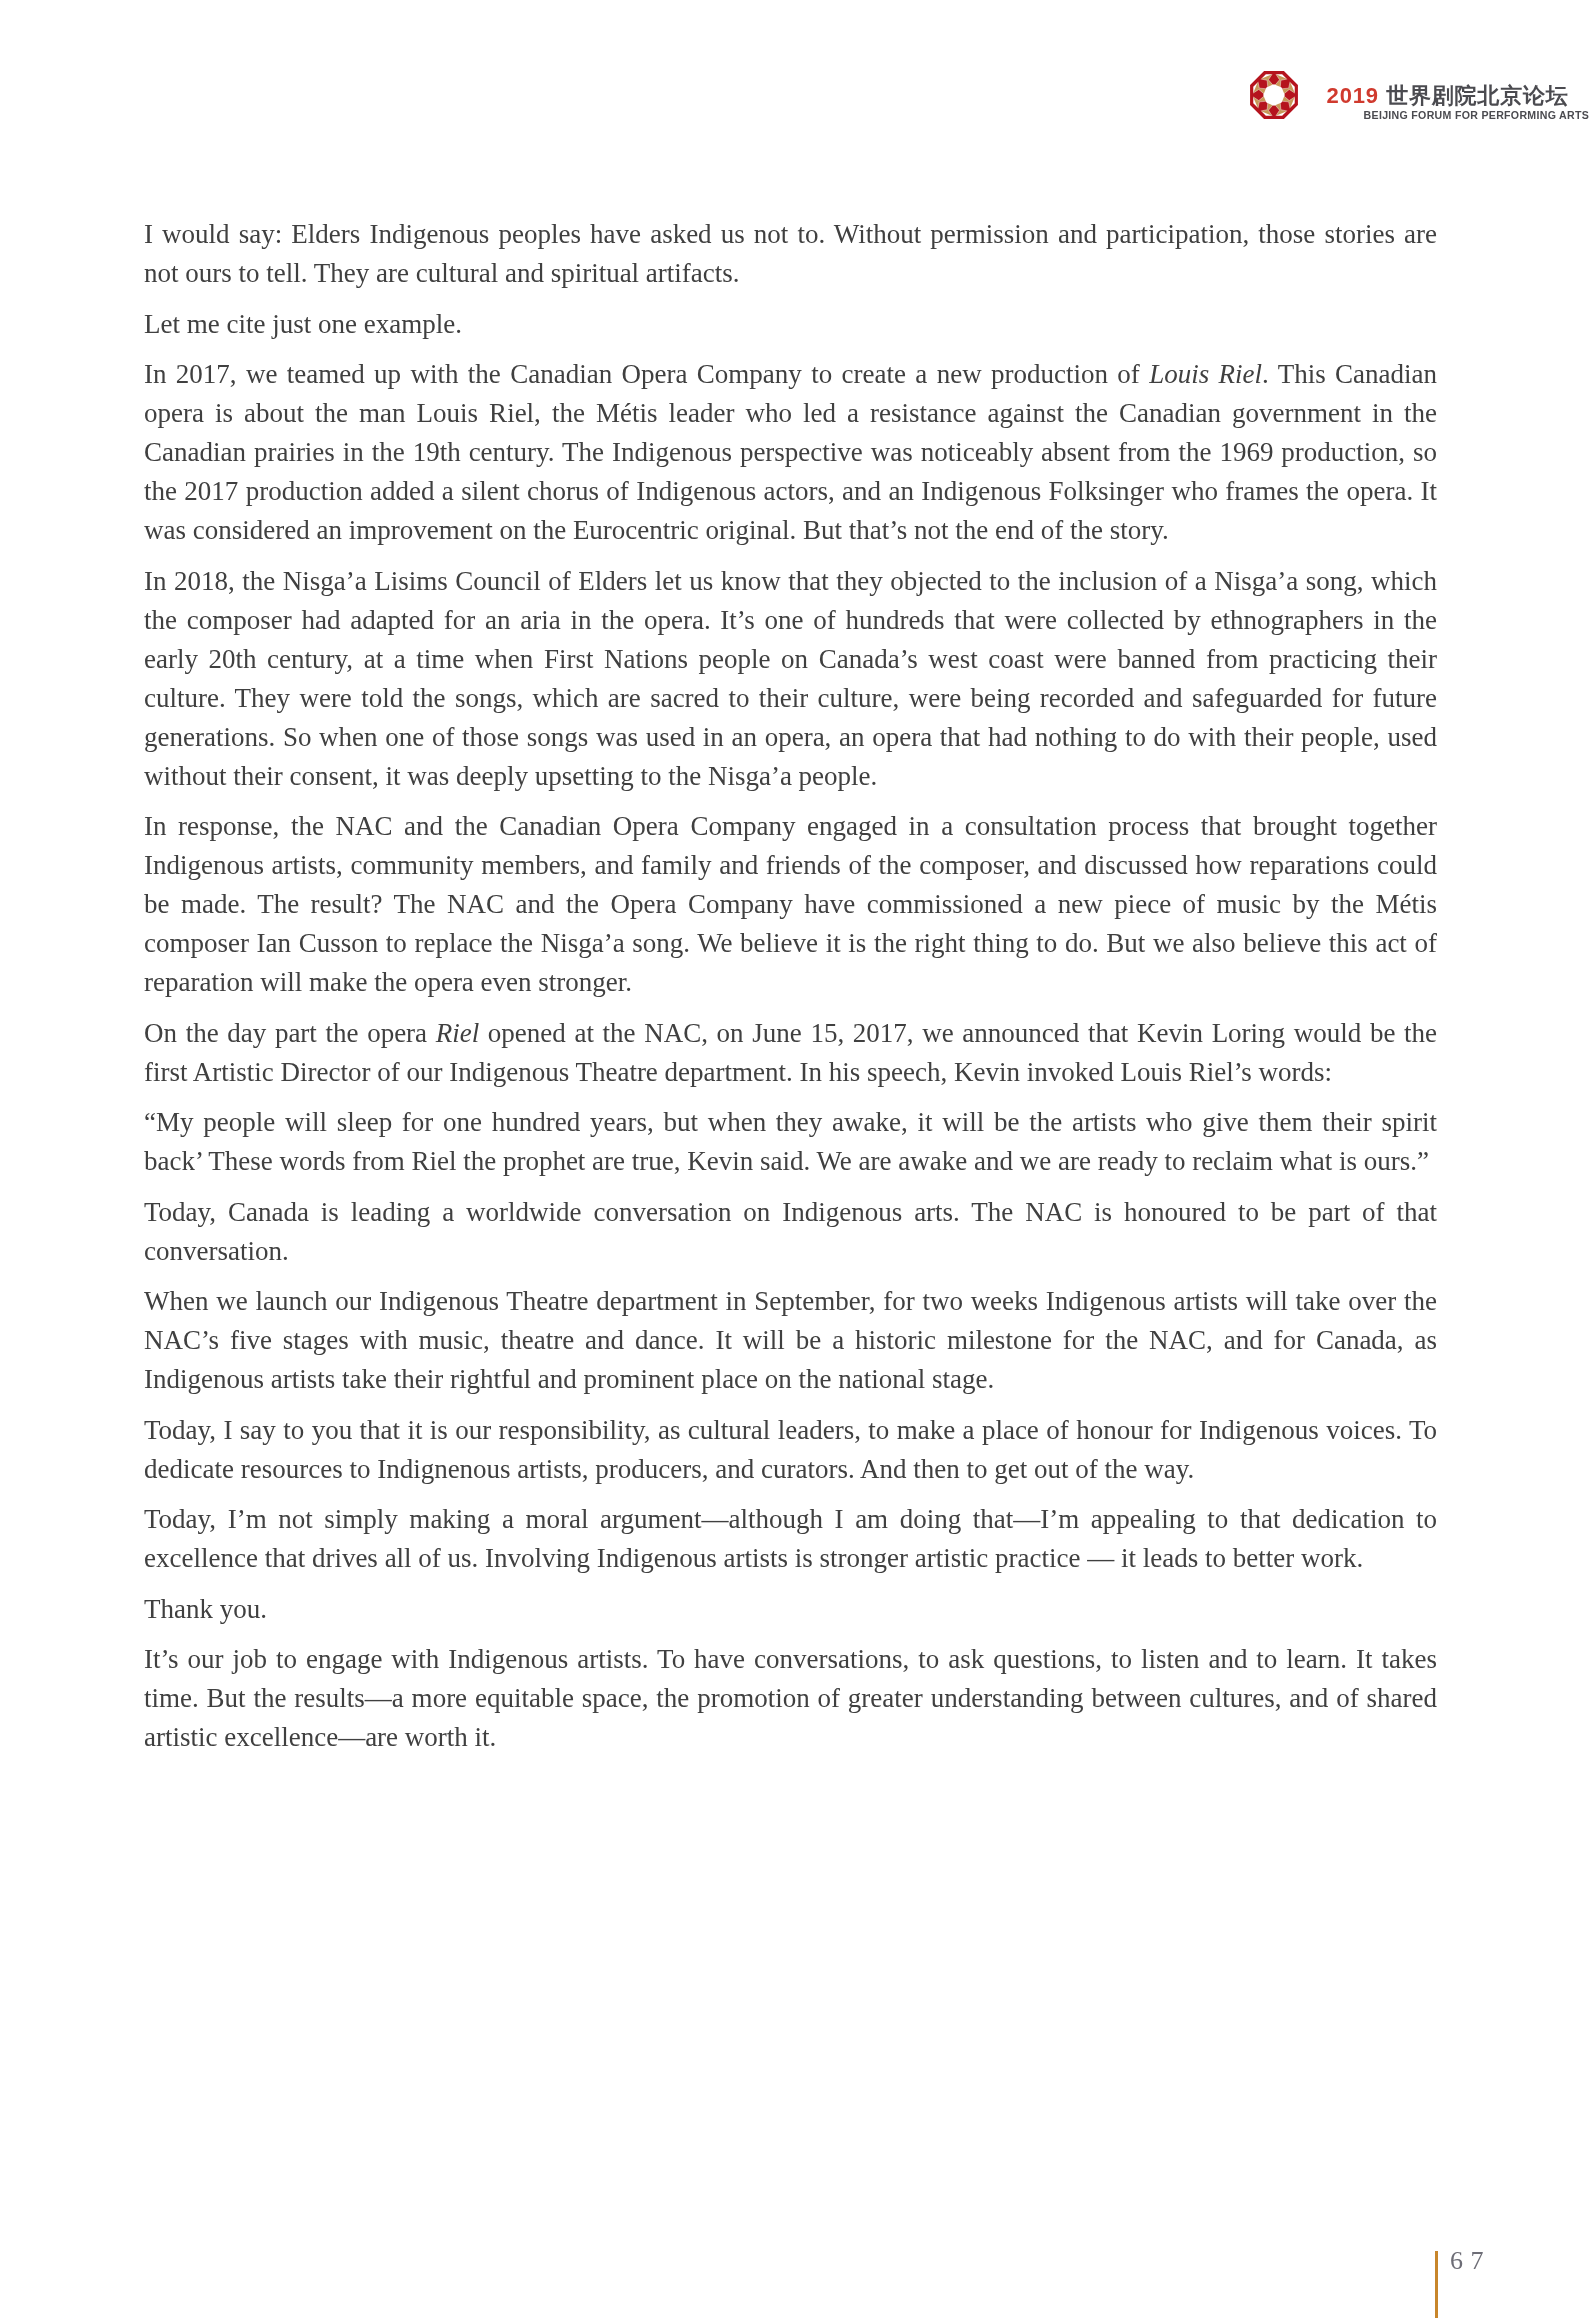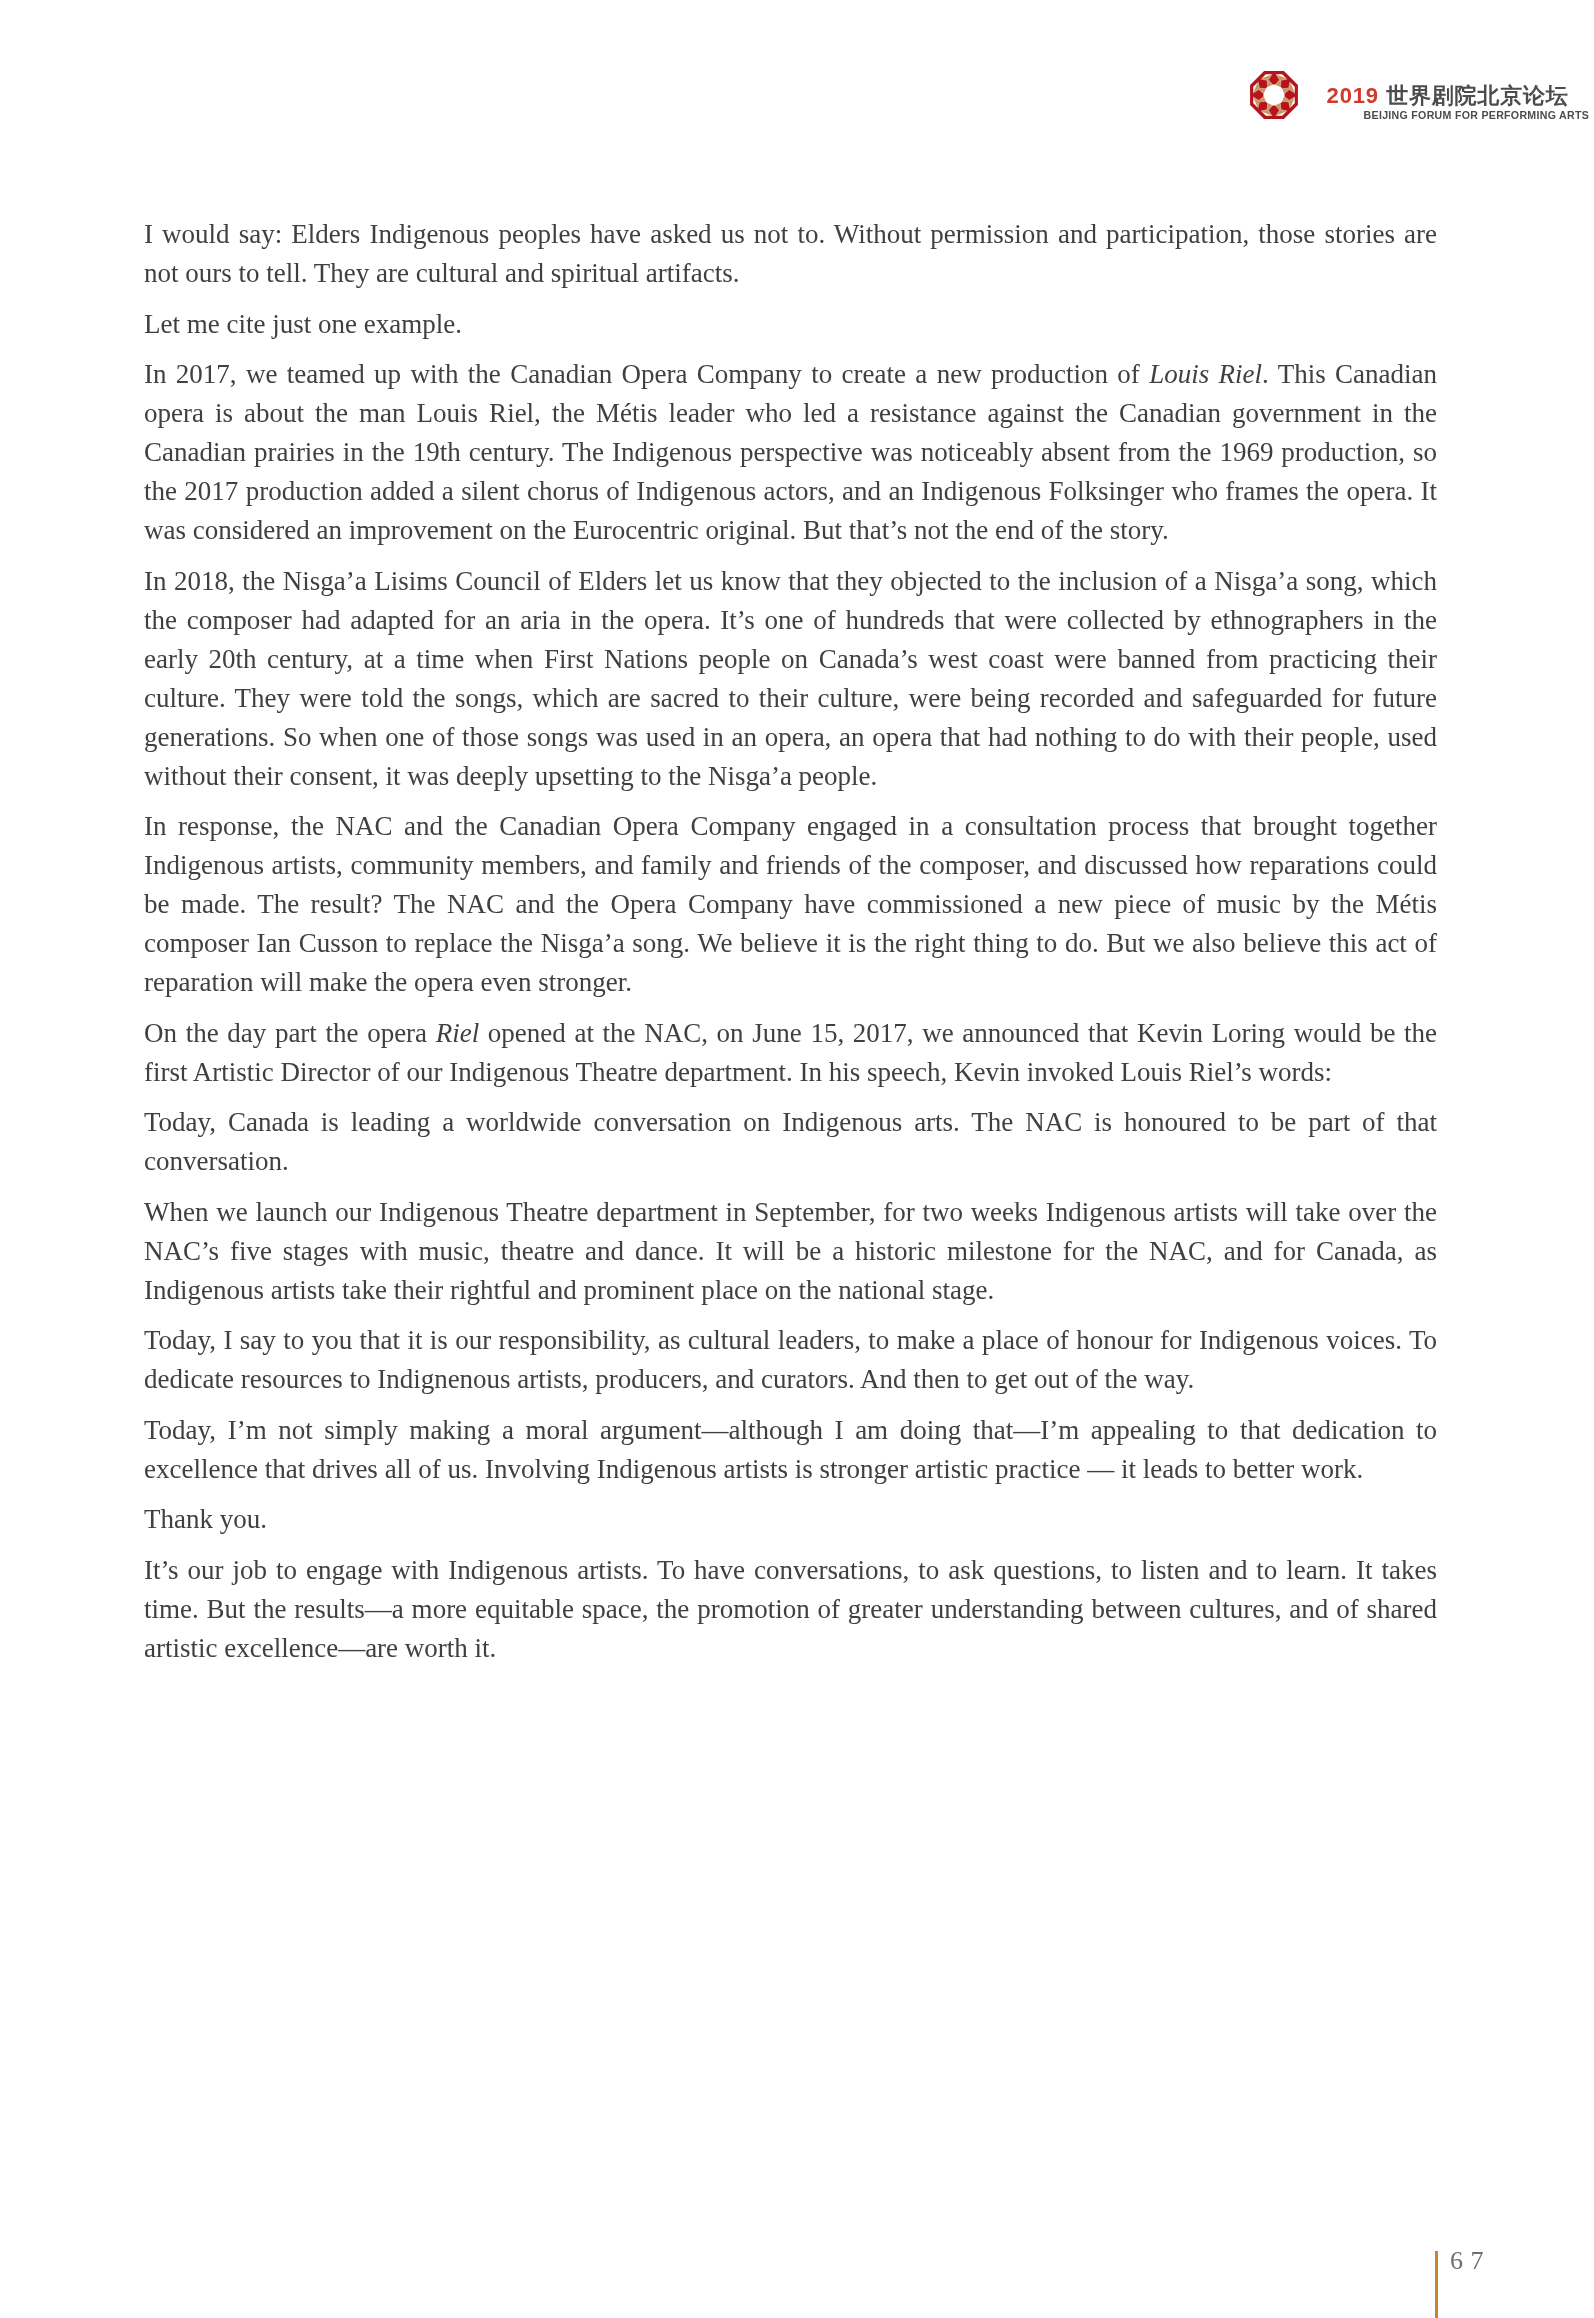--- a/index.html
+++ b/index.html
@@ -114,20 +114,21 @@
     </div>
   </div>
 
   <div class="content">
       <p><span>I would say: Elders Indigenous peoples have asked us not to. Without permission and participation, those stories are not ours to tell. They are cultural and spiritual artifacts.</span></p>
       <p><span>Let me cite just one example.</span></p>
       <p><span>In 2017, we teamed up with the Canadian Opera Company to create a new production of </span><em>Louis Riel</em><span>. This Canadian opera is about the man Louis Riel, the Métis leader who led a resistance against the Canadian government in the Canadian prairies in the 19th century. The Indigenous perspective was noticeably absent from the 1969 production, so the 2017 production added a silent chorus of Indigenous actors, and an Indigenous Folksinger who frames the opera. It was considered an improvement on the Eurocentric original. But that’s not the end of the story.</span></p>
       <p><span>In 2018, the Nisga’a Lisims Council of Elders let us know that they objected to the inclusion of a Nisga’a song, which the composer had adapted for an aria in the opera. It’s one of hundreds that were collected by ethnographers in the early 20th century, at a time when First Nations people on Canada’s west coast were banned from practicing their culture. They were told the songs, which are sacred to their culture, were being recorded and safeguarded for future generations. So when one of those songs was used in an opera, an opera that had nothing to do with their people, used without their consent, it was deeply upsetting to the Nisga’a people.</span></p>
       <p><span>In response, the NAC and the Canadian Opera Company engaged in a consultation process that brought together Indigenous artists, community members, and family and friends of the composer, and discussed how reparations could be made. The result? The NAC and the Opera Company have commissioned a new piece of music by the Métis composer Ian Cusson to replace the Nisga’a song. We believe it is the right thing to do. But we also believe this act of reparation will make the opera even stronger.</span></p>
       <p><span>On the day part the opera </span><em>Riel</em><span> opened at the NAC, on June 15, 2017, we announced that Kevin Loring would be the first Artistic Director of our Indigenous Theatre department. In his speech, Kevin invoked Louis Riel’s words:</span></p>
+      <p><span>“My people will sleep for one hundred years, but when they awake, it will be the artists who give them their spirit back’ These words from Riel the prophet are true, Kevin said. We are awake and we are ready to reclaim what is ours.”</span></p>
       <p><span>Today, Canada is leading a worldwide conversation on Indigenous arts. The NAC is honoured to be part of that conversation.</span></p>
       <p><span>When we launch our Indigenous Theatre department in September, for two weeks Indigenous artists will take over the NAC’s five stages with music, theatre and dance. It will be a historic milestone for the NAC, and for Canada, as Indigenous artists take their rightful and prominent place on the national stage.</span></p>
       <p><span>Today, I say to you that it is our responsibility, as cultural leaders, to make a place of honour for Indigenous voices. To dedicate resources to Indignenous artists, producers, and curators. And then to get out of the way.</span></p>
       <p><span>Today, I’m not simply making a moral argument—although I am doing that—I’m appealing to that dedication to excellence that drives all of us. Involving Indigenous artists is stronger artistic practice — it leads to better work.</span></p>
       <p><span>Thank you.</span></p>
       <p><span>It’s our job to engage with Indigenous artists. To have conversations, to ask questions, to listen and to learn. It takes time. But the results—a more equitable space, the promotion of greater understanding between cultures, and of shared artistic excellence—are worth it.</span></p>
     </div>
 
   <div class="footer-rule"></div>
   <div class="page-number">67</div>

